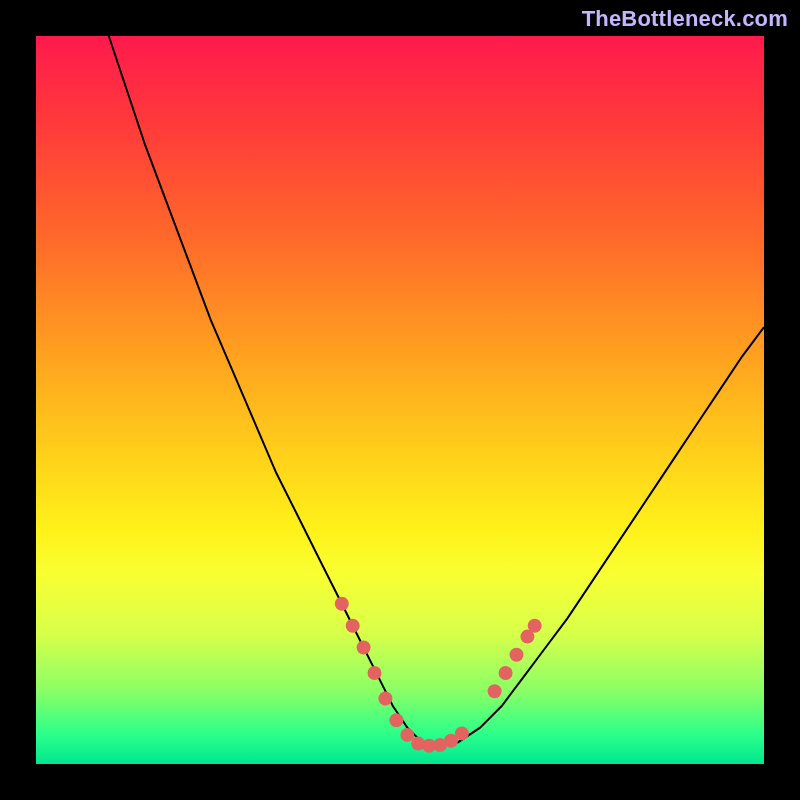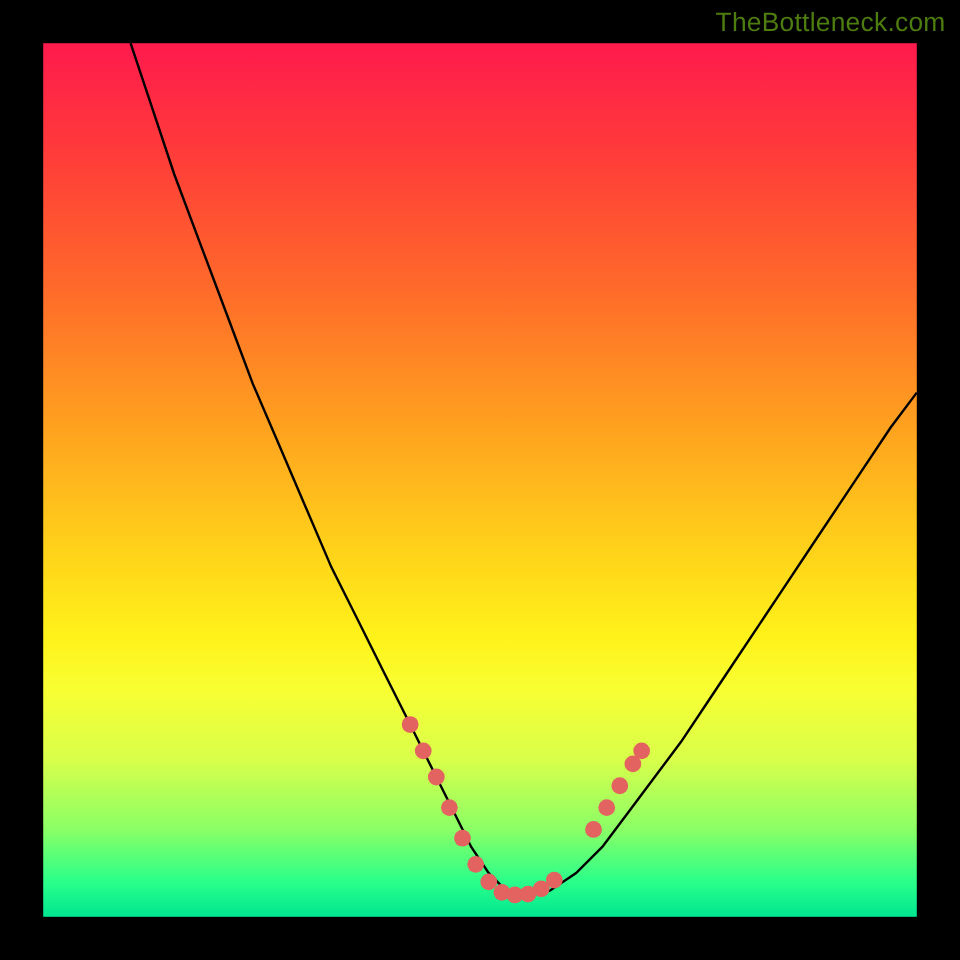--- a/index.html
+++ b/index.html
@@ -28,23 +28,23 @@
       #f8ff33 74%,
       #d8ff4a 82%,
       #8aff66 90%,
       #2aff8a 96%,
       #00e690 100%);
   }
   .watermark {
     position: absolute;
     top: 6px;
     right: 12px;
-    color: #4d7c0f;
+    color: #c4b5fd;
     font-size: 22px;
-    font-weight: 400;
+    font-weight: 700;
     letter-spacing: 0.2px;
     z-index: 5;
   }
   svg.plot {
     position: absolute;
     left: 0;
     top: 0;
     width: 728px;
     height: 728px;
     overflow: visible;

